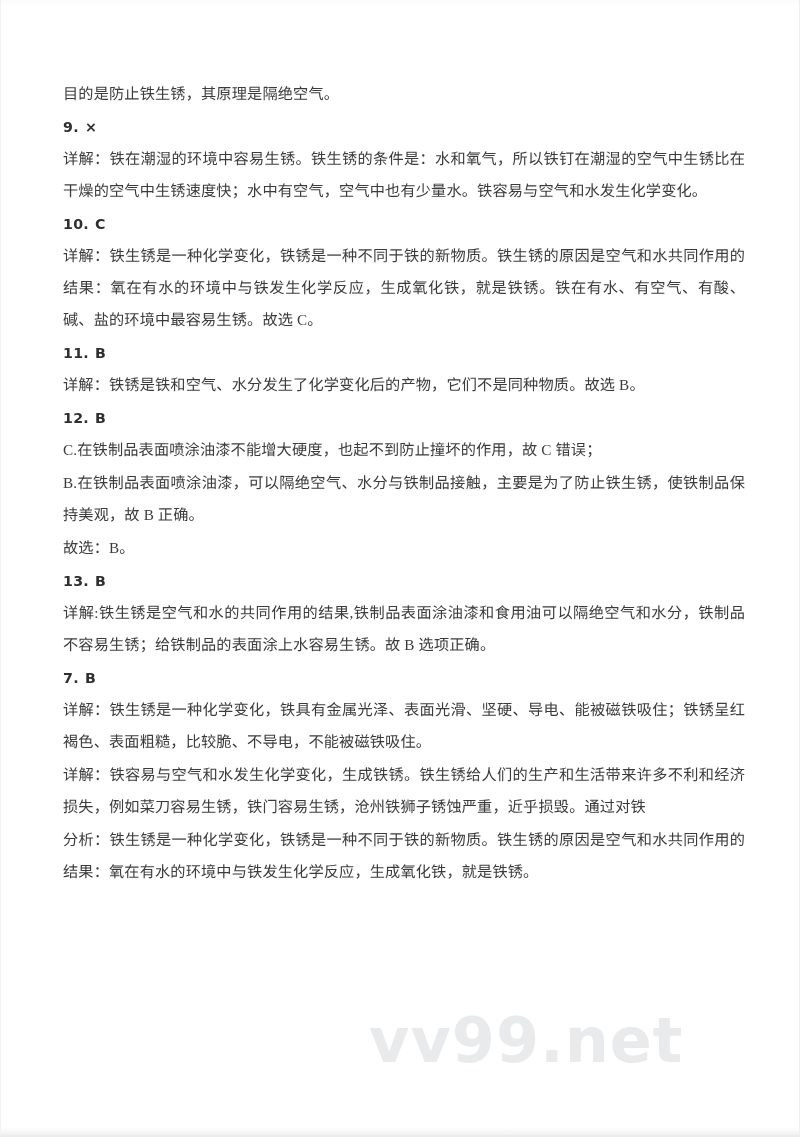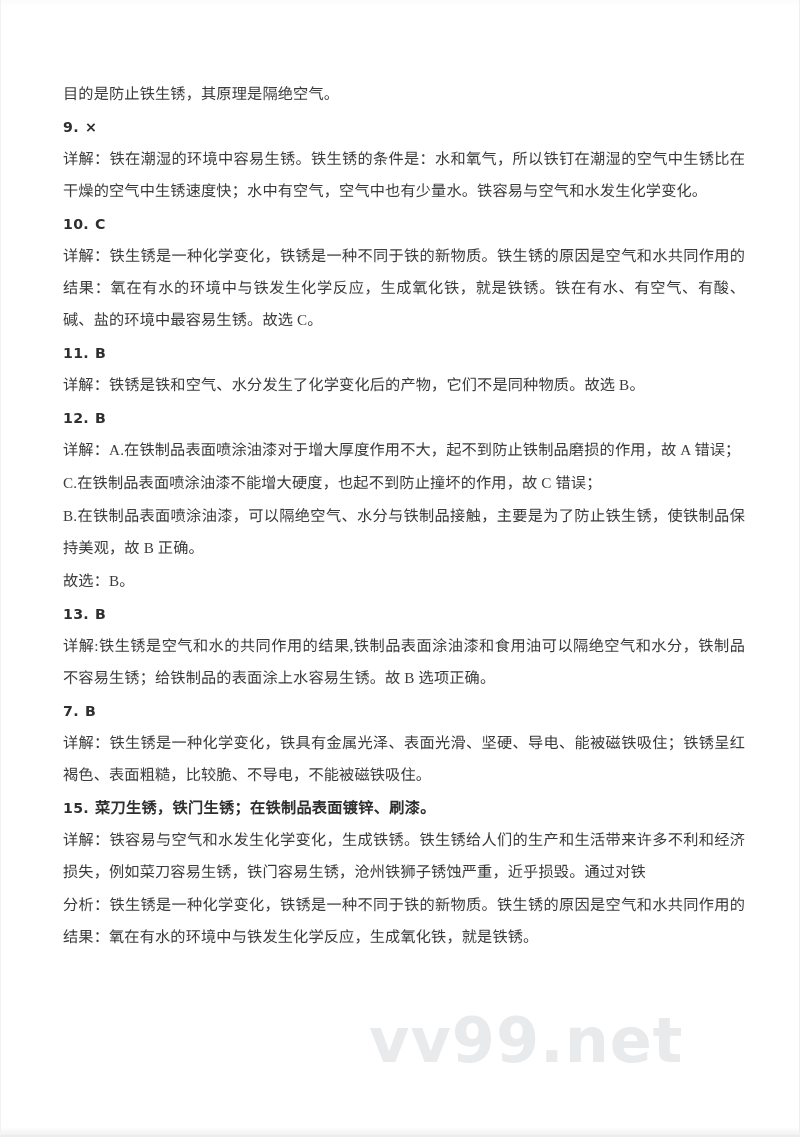--- a/index.html
+++ b/index.html
@@ -112,27 +112,25 @@
 
   <div id="doc-body">
       <p class="para detail">目的是防止铁生锈，其原理是隔绝空气。</p>
       <p class="ans-head"><span>9.</span><span class="ans-val">×</span></p>
       <p class="para detail">详解：铁在潮湿的环境中容易生锈。铁生锈的条件是：水和氧气，所以铁钉在潮湿的空气中生锈比在干燥的空气中生锈速度快；水中有空气，空气中也有少量水。铁容易与空气和水发生化学变化。</p>
       <p class="ans-head"><span>10.</span><span class="ans-val">C</span></p>
       <p class="para detail">详解：铁生锈是一种化学变化，铁锈是一种不同于铁的新物质。铁生锈的原因是空气和水共同作用的结果：氧在有水的环境中与铁发生化学反应，生成氧化铁，就是铁锈。铁在有水、有空气、有酸、碱、盐的环境中最容易生锈。故选 C。</p>
       <p class="ans-head"><span>11.</span><span class="ans-val">B</span></p>
       <p class="para detail">详解：铁锈是铁和空气、水分发生了化学变化后的产物，它们不是同种物质。故选 B。</p>
       <p class="ans-head"><span>12.</span><span class="ans-val">B</span></p>
-      <p class="para detail">详解：A.在铁制品表面喷涂油漆对于增大厚度作用不大，起不到防止铁制品磨损的作用，故 A 错误；</p>
       <p class="para detail">C.在铁制品表面喷涂油漆不能增大硬度，也起不到防止撞坏的作用，故 C 错误；</p>
       <p class="para detail">B.在铁制品表面喷涂油漆，可以隔绝空气、水分与铁制品接触，主要是为了防止铁生锈，使铁制品保持美观，故 B 正确。</p>
       <p class="para detail">故选：B。</p>
       <p class="ans-head"><span>13.</span><span class="ans-val">B</span></p>
       <p class="para detail">详解:铁生锈是空气和水的共同作用的结果,铁制品表面涂油漆和食用油可以隔绝空气和水分，铁制品不容易生锈；给铁制品的表面涂上水容易生锈。故 B 选项正确。</p>
       <p class="ans-head"><span>7.</span><span class="ans-val">B</span></p>
       <p class="para detail">详解：铁生锈是一种化学变化，铁具有金属光泽、表面光滑、坚硬、导电、能被磁铁吸住；铁锈呈红褐色、表面粗糙，比较脆、不导电，不能被磁铁吸住。</p>
-      <p class="ans-head"><span>15.</span><span class="ans-val ans-cn">菜刀生锈，铁门生锈；在铁制品表面镀锌、刷漆。</span></p>
       <p class="para detail">详解：铁容易与空气和水发生化学变化，生成铁锈。铁生锈给人们的生产和生活带来许多不利和经济损失，例如菜刀容易生锈，铁门容易生锈，沧州铁狮子锈蚀严重，近乎损毁。通过对铁</p>
       <p class="para detail">分析：铁生锈是一种化学变化，铁锈是一种不同于铁的新物质。铁生锈的原因是空气和水共同作用的结果：氧在有水的环境中与铁发生化学反应，生成氧化铁，就是铁锈。</p>
     </div>
 
   <div id="page-bottom-edge"></div>
 </div>
 
 </body></html>

